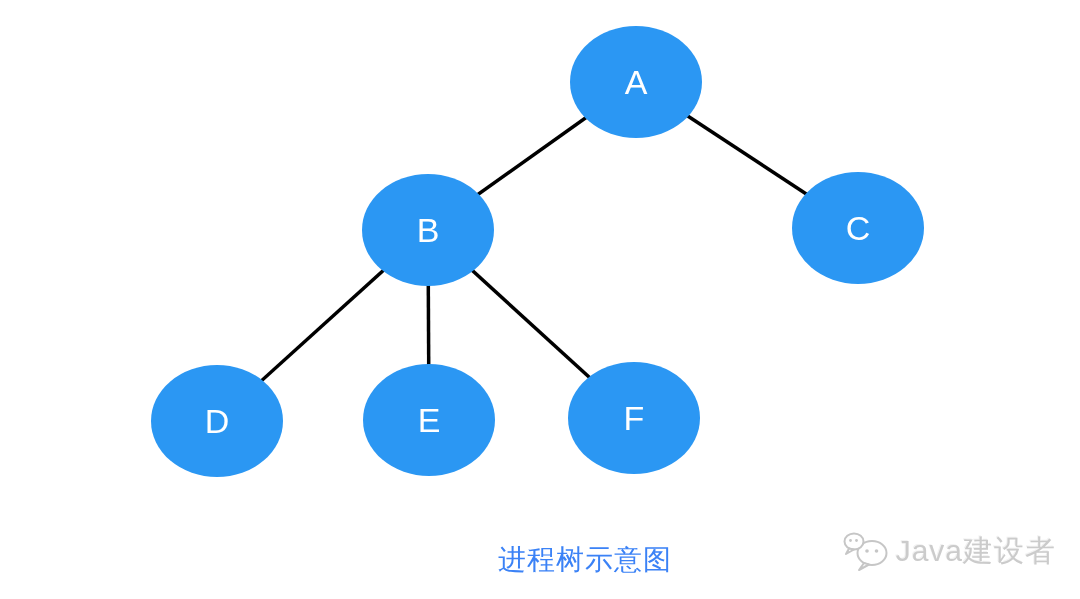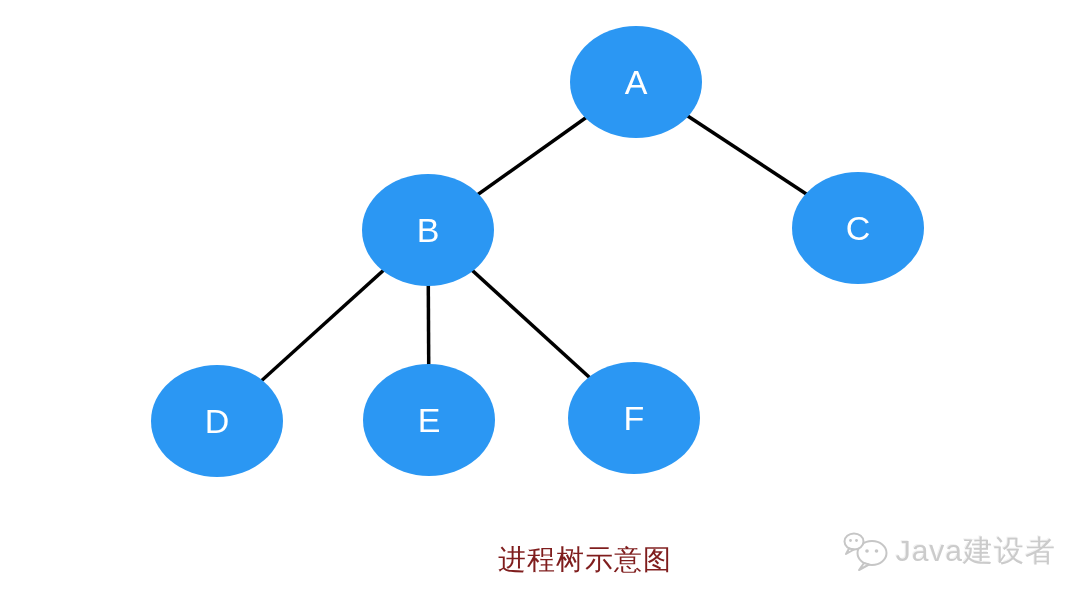--- a/index.html
+++ b/index.html
@@ -28,21 +28,21 @@
   }
   .caption {
     position: absolute;
     left: 435px;
     top: 541px;
     width: 300px;
     text-align: center;
     font-size: 28px;
     font-weight: 400;
     letter-spacing: 1px;
-    color: #7f1d1d;
+    color: #3b82f6;
   }
   .watermark {
     position: absolute;
     right: 24px;
     top: 531px;
     display: flex;
     align-items: center;
     gap: 7px;
   }
   .watermark-text {

